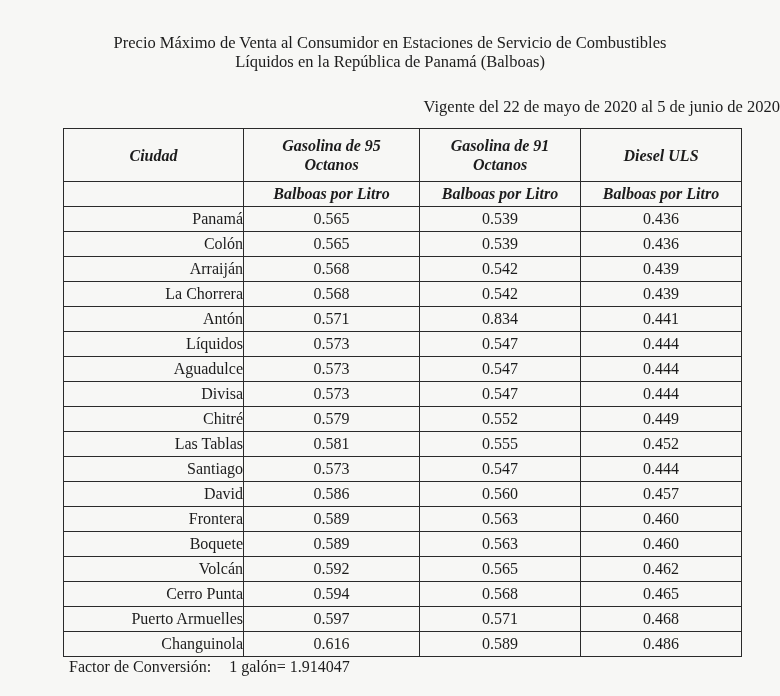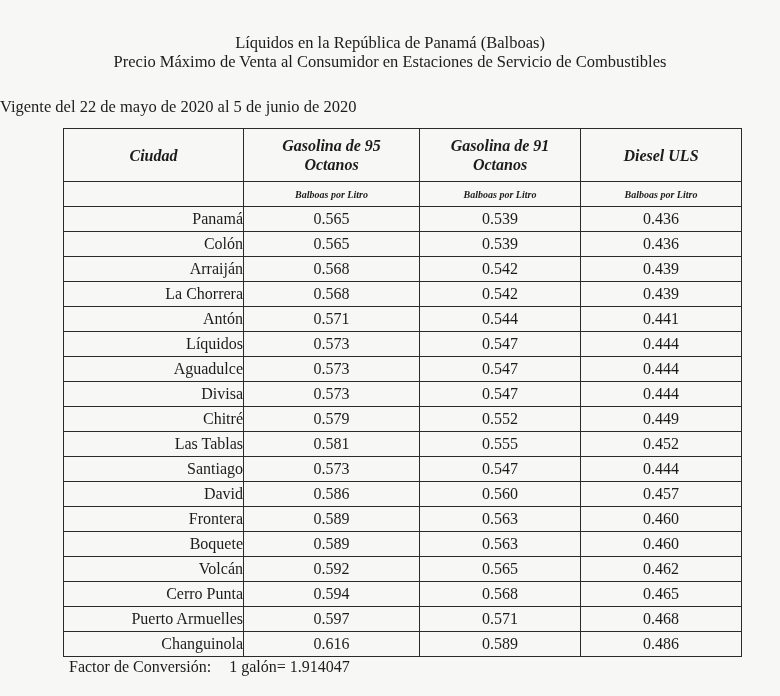--- a/index.html
+++ b/index.html
@@ -9,62 +9,62 @@
     font-family: "Liberation Serif", "DejaVu Serif", serif;
     color: #1c1c1c;
     position: relative;
   }
   .title {
     position: absolute; left: 0; width: 780px; top: 33px;
     text-align: center; font-size: 16.5px; line-height: 19px;
   }
   .subtitle {
     position: absolute; left: 0; width: 780px; top: 97px;
-    text-align: left; font-size: 16.5px;
+    text-align: right; font-size: 16.5px;
   }
   table.prices {
     position: absolute; left: 63px; top: 128px;
     width: 678px;
     border-collapse: collapse;
     table-layout: fixed;
   }
   table.prices th, table.prices td {
     border: 1.6px solid #2a2a2a;
     padding: 0;
   }
   table.prices th {
     font-style: italic; font-weight: bold;
     font-size: 16px; line-height: 19px;
     height: 52px; text-align: center;
   }
   table.prices tr.unit-row td {
     height: 24px; text-align: center;
-    font-style: italic; font-weight: bold; font-size: 10px;
+    font-style: italic; font-weight: bold; font-size: 16px;
   }
   table.prices tr.data-row td {
     height: 24px; font-size: 16px; line-height: 20px;
   }
   td.city { text-align: right; padding-left: 5px !important; }
   td.num { text-align: center; }
   col.c1 { width: 180px; }
   col.c2 { width: 176px; }
   col.c3 { width: 161px; }
   col.c4 { width: 161px; }
   .footer {
     position: absolute; left: 69px; top: 658px;
     font-size: 16px;
   }
   .footer .factor-value { margin-left: 18px; }
 </style>
 </head>
 <body>
 
 <div class="title">
+  <div>Precio Máximo de Venta al Consumidor en Estaciones de Servicio de Combustibles</div>
   <div>Líquidos en la República de Panamá (Balboas)</div>
-  <div>Precio Máximo de Venta al Consumidor en Estaciones de Servicio de Combustibles</div>
 </div>
 
 <div class="subtitle">Vigente del 22 de mayo de 2020 al 5 de junio de 2020</div>
 
 <table class="prices">
   <colgroup>
     <col class="c1">
       <col class="c2">
       <col class="c3">
       <col class="c4">
@@ -114,21 +114,21 @@
       </tr>
       <tr class="data-row">
         <td class="city">La Chorrera</td>
         <td class="num">0.568</td>
         <td class="num">0.542</td>
         <td class="num">0.439</td>
       </tr>
       <tr class="data-row">
         <td class="city">Antón</td>
         <td class="num">0.571</td>
-        <td class="num">0.544</td>
+        <td class="num">0.834</td>
         <td class="num">0.441</td>
       </tr>
       <tr class="data-row">
         <td class="city">Líquidos</td>
         <td class="num">0.573</td>
         <td class="num">0.547</td>
         <td class="num">0.444</td>
       </tr>
       <tr class="data-row">
         <td class="city">Aguadulce</td>

